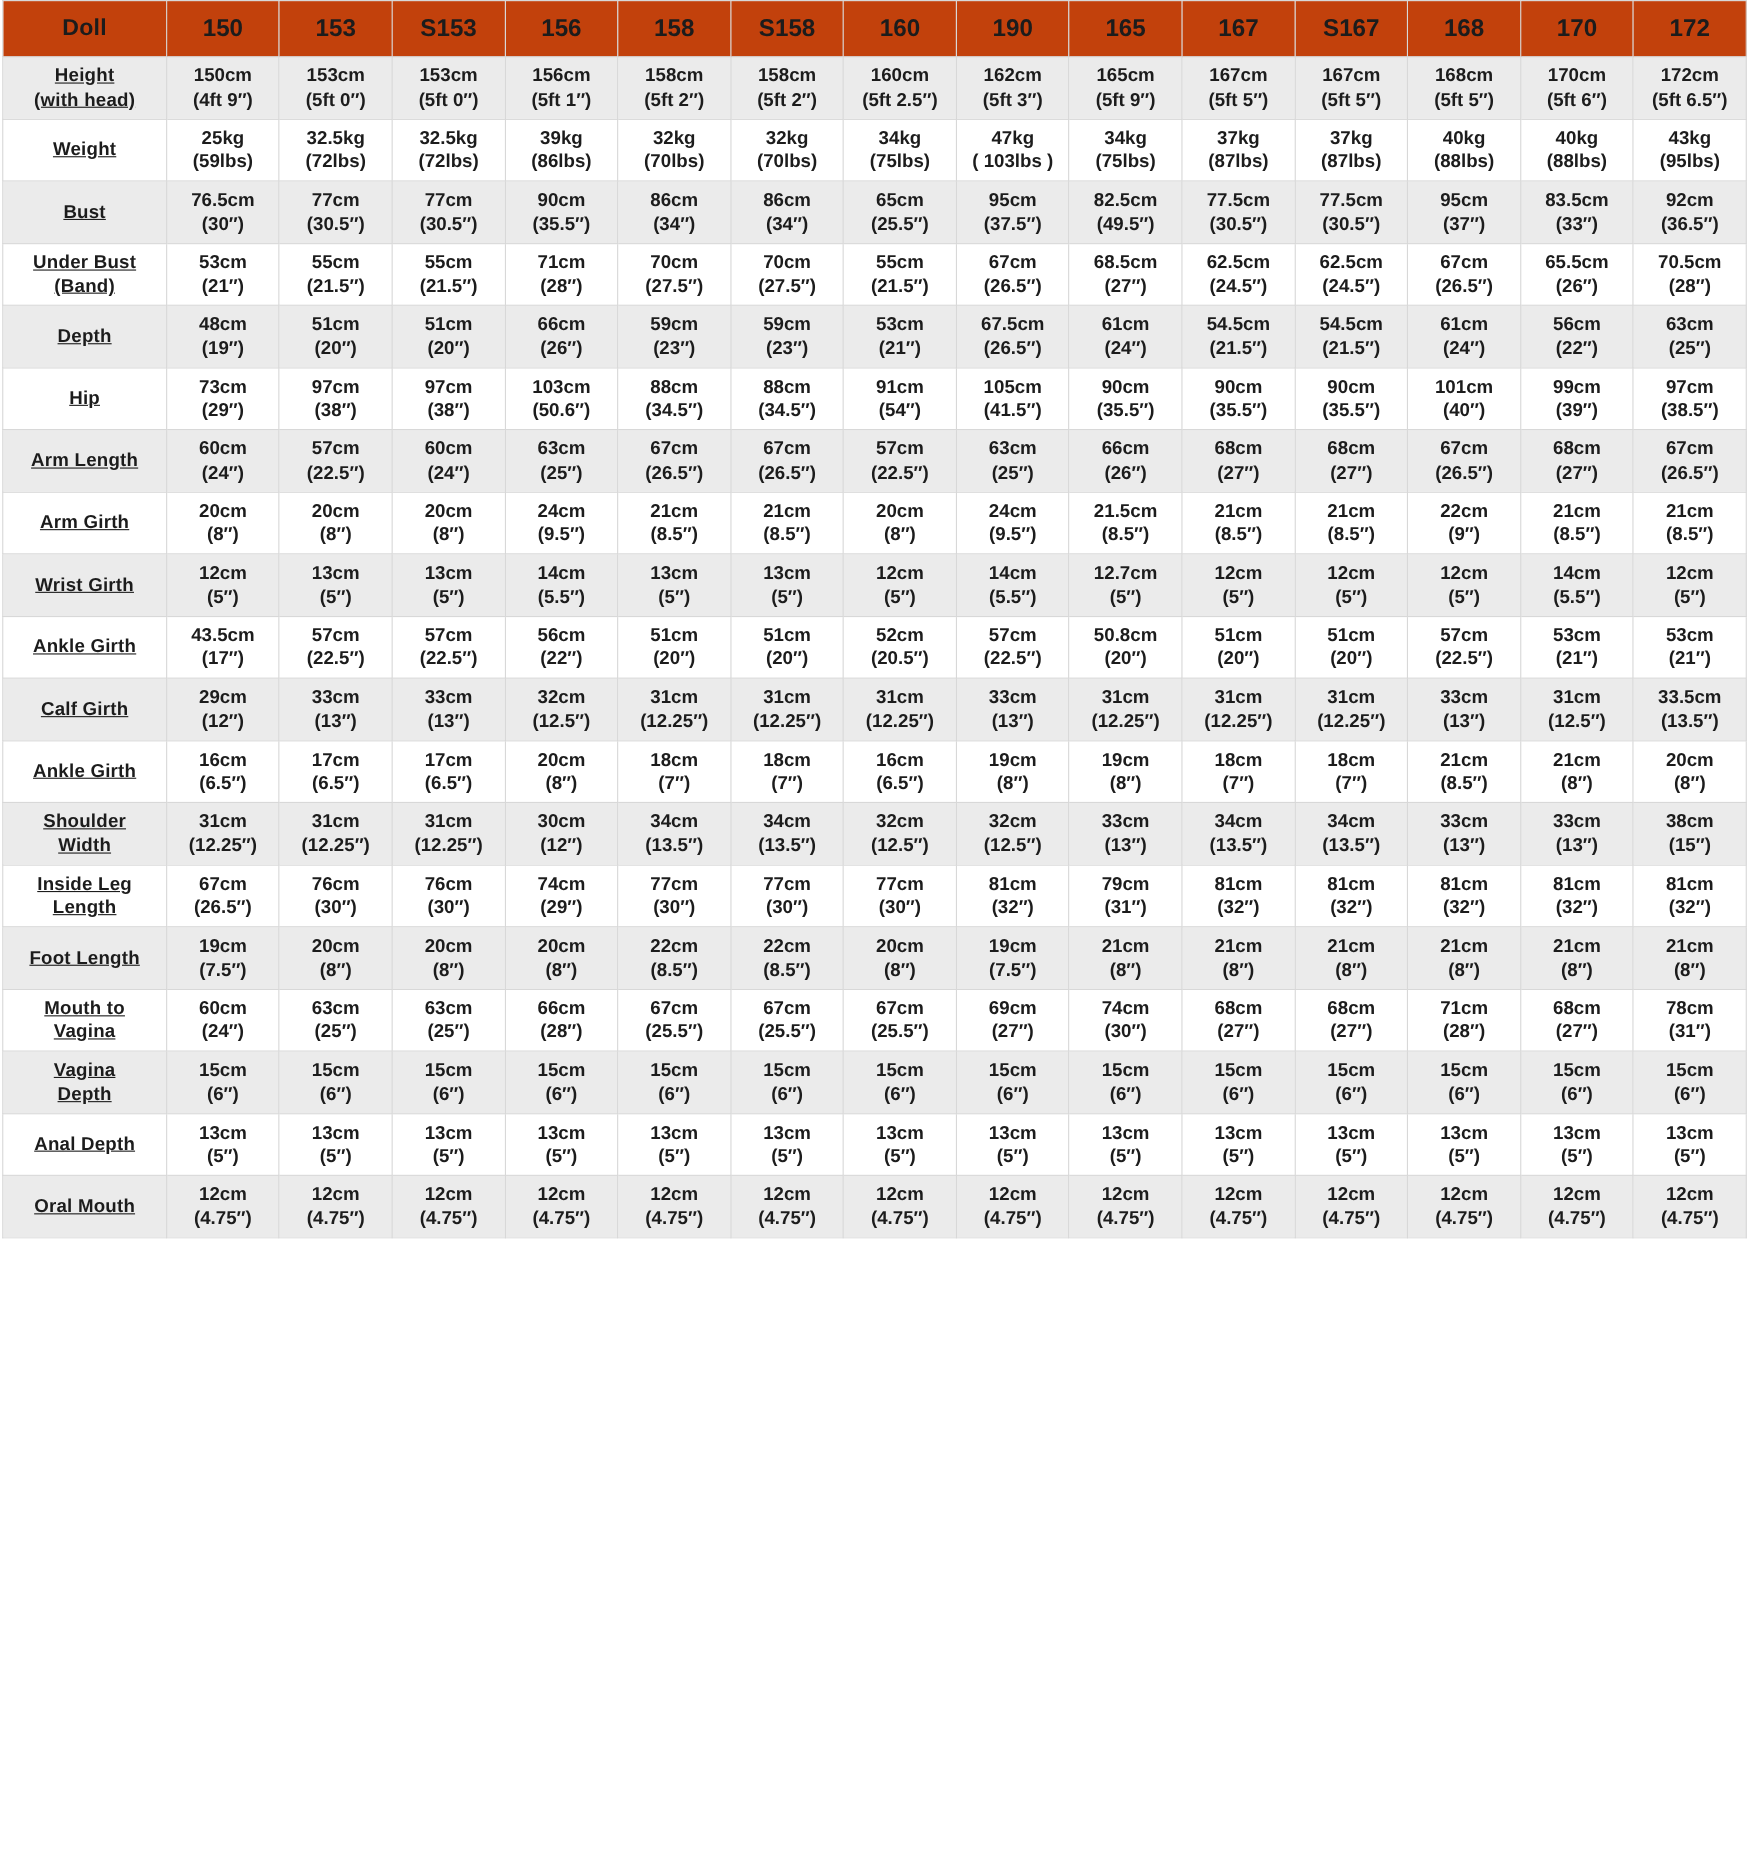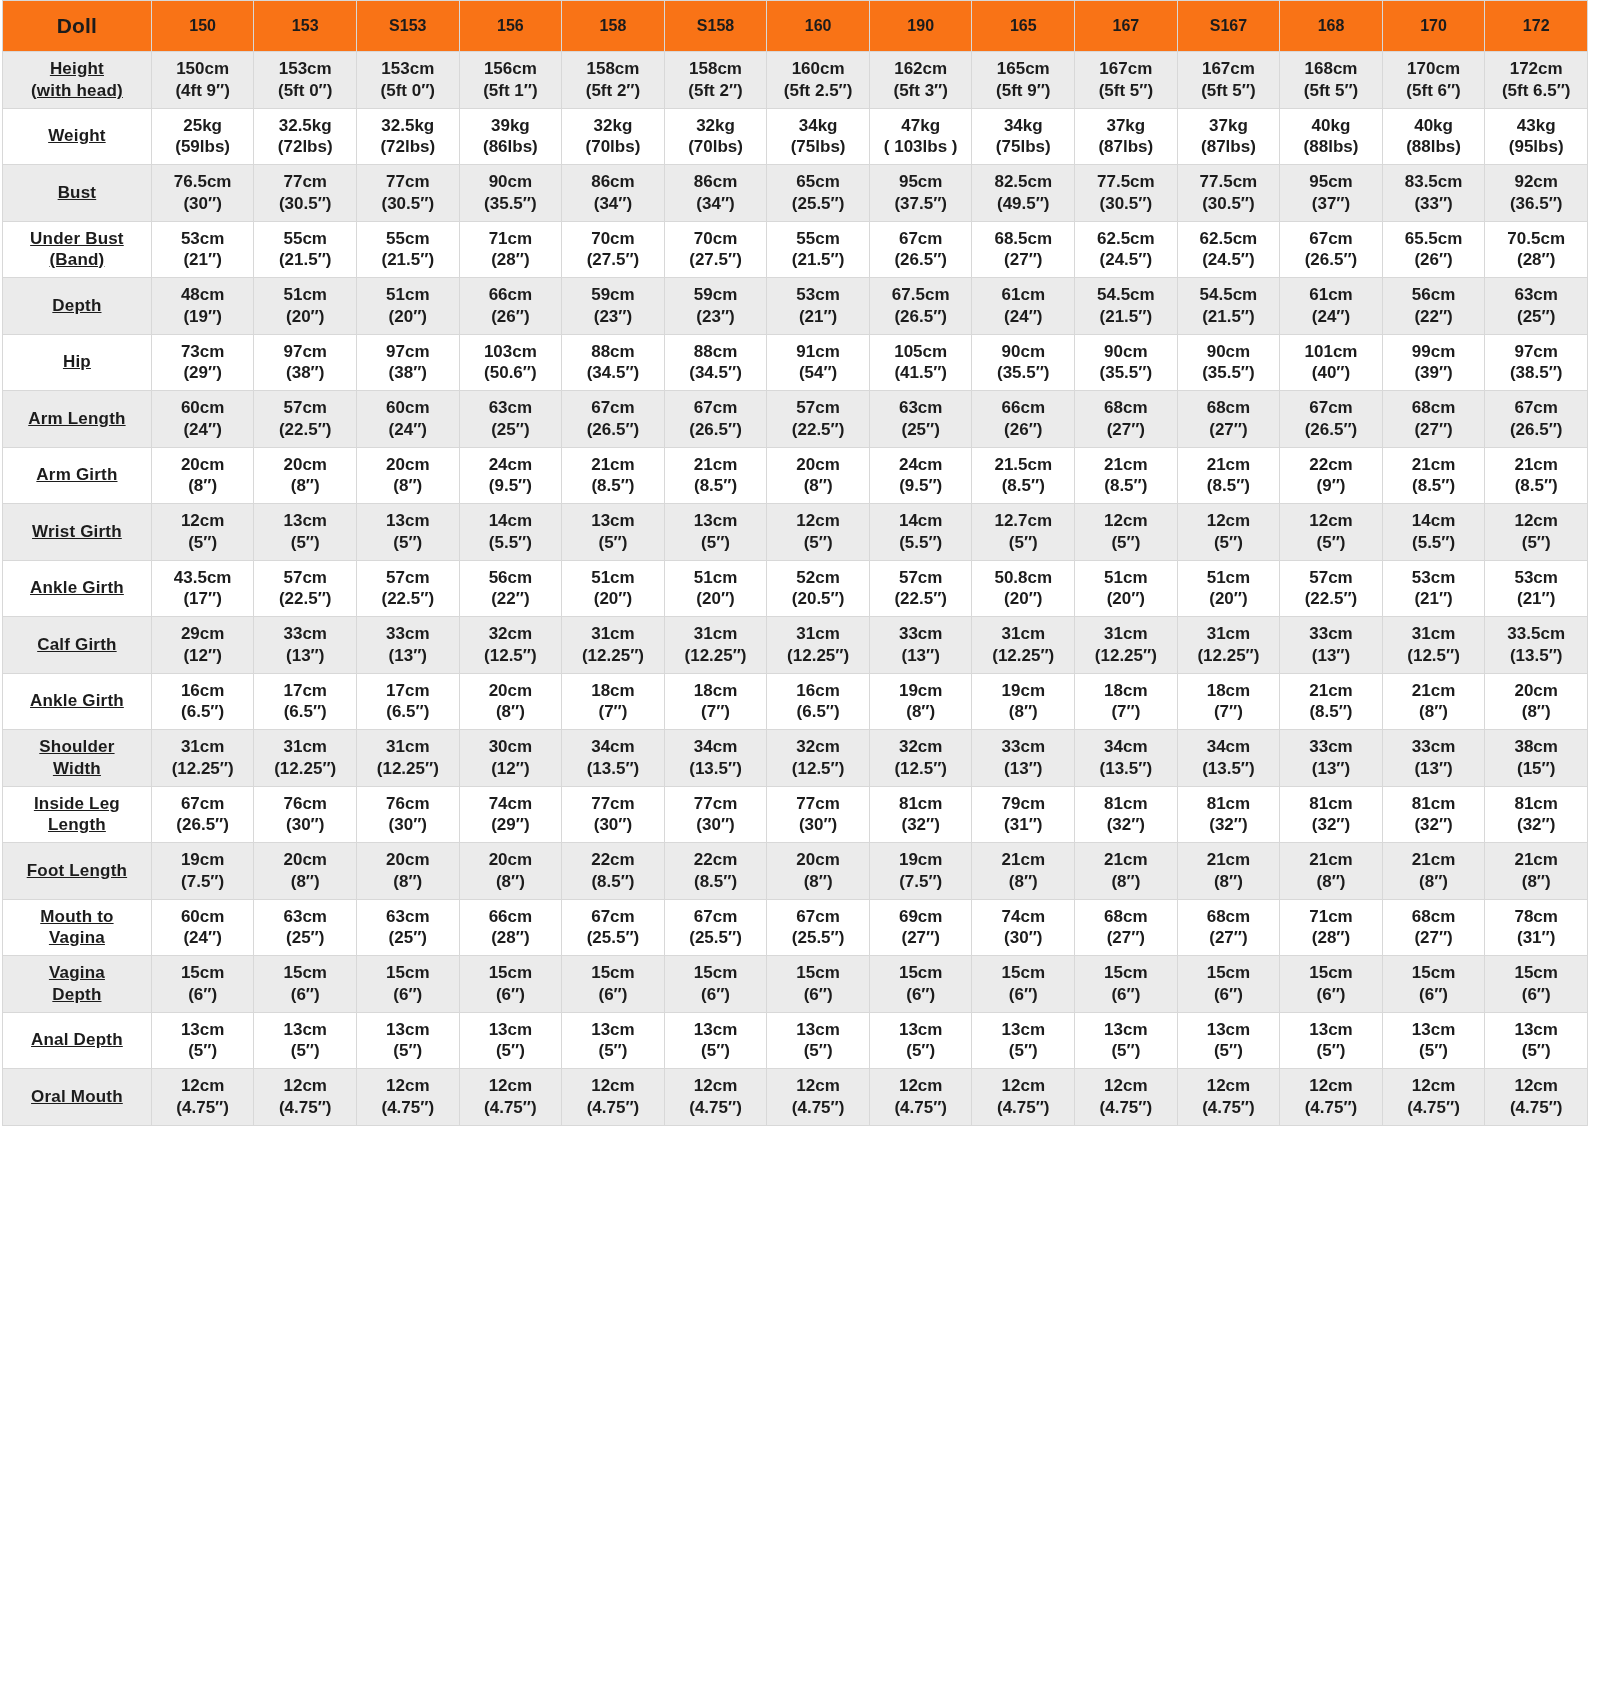--- a/index.html
+++ b/index.html
@@ -21,36 +21,36 @@
     border: 1px solid #d8d8d8;
     text-align: center;
     vertical-align: middle;
     padding: 6px 2px;
     font-size: 17px;
     line-height: 1.28;
     color: #1c1c1c;
     font-weight: bold;
   }
   #spec-table thead th {
-    font-size: 16px;
+    font-size: 22px;
     font-weight: bold;
     height: 42px;
     padding: 4px 2px;
   }
   #spec-table thead th.corner {
     font-size: 21px;
   }
   col.label-col { width: 148px; }
   col.data-col { width: 102px; }
 
   
   tbody tr.shaded td { background: #ebebeb; }
   tbody tr.plain td { background: #ffffff; }
 
-  thead tr th { background: #f97316; }
+  thead tr th { background: #c2410c; }
 
   th.variant { color: #d9a5e0; }
 
   td.row-label, th.corner {
     font-size: 19px;
     font-weight: bold;
     letter-spacing: 0.2px;
   }
   td.row-label { line-height: 1.3; text-decoration: underline; }
 

